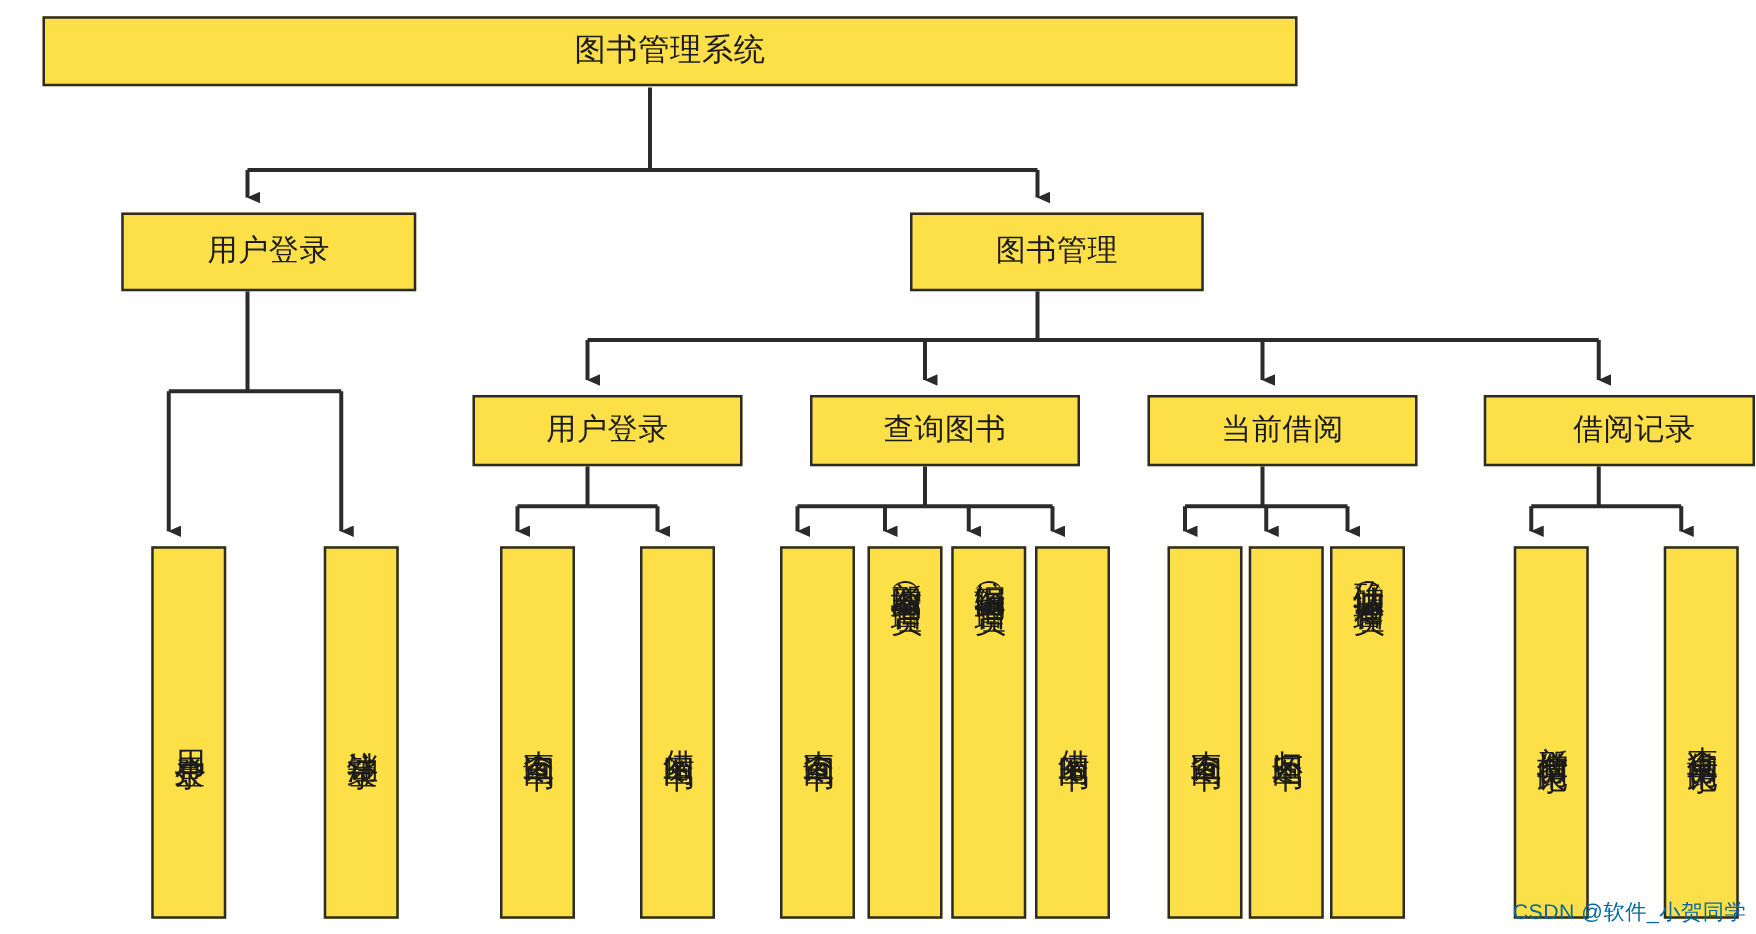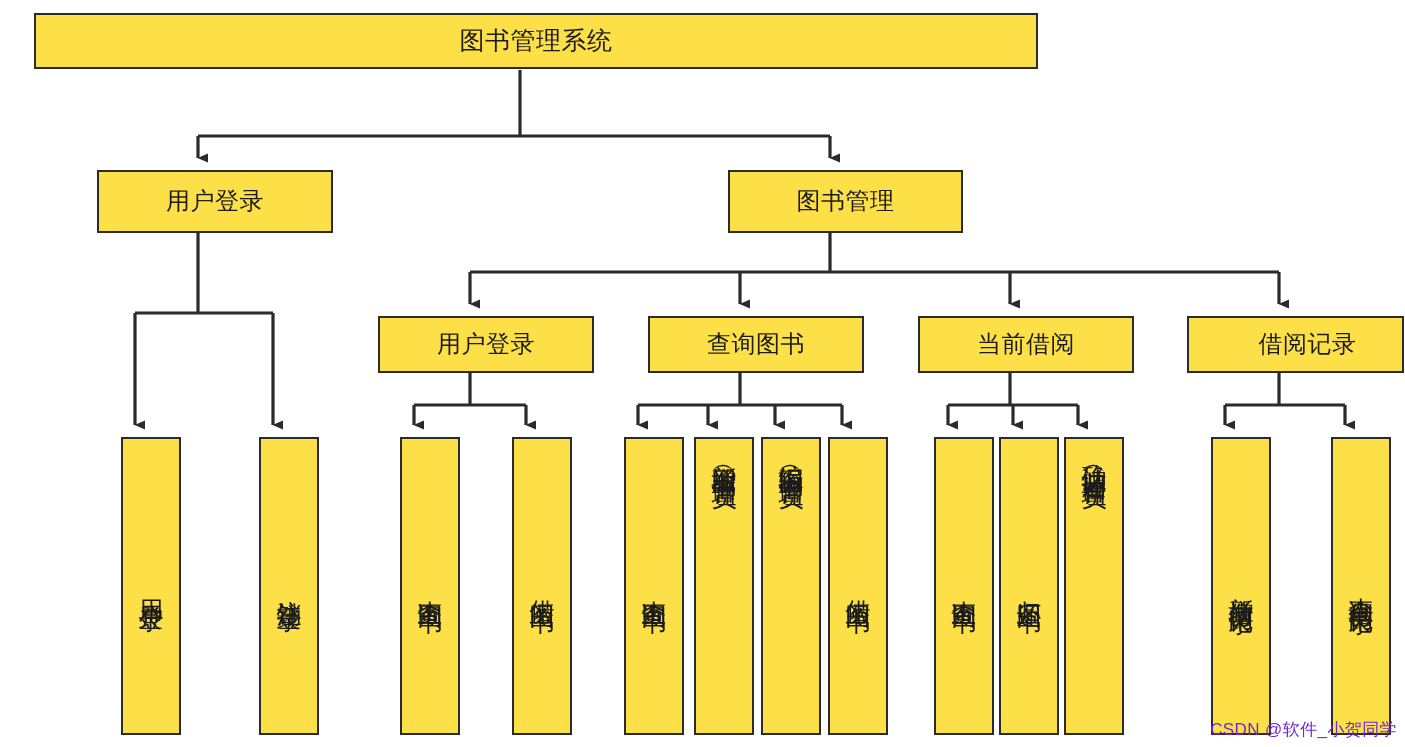--- a/index.html
+++ b/index.html
@@ -65,21 +65,21 @@
   }
   .node.vertical.centered {
     align-items: center;
     padding-top: 0;
   }
   .watermark {
     position: absolute;
     right: 8px;
     bottom: 6px;
     font-size: 17px;
-    color: #6d28d9;
+    color: #0369a1;
     white-space: pre;
     letter-spacing: 0.4px;
   }
 </style>
 </head>
 <body>
 
 <div id="diagram-root">
 
   <svg class="edges" viewBox="0 0 1405 747">

